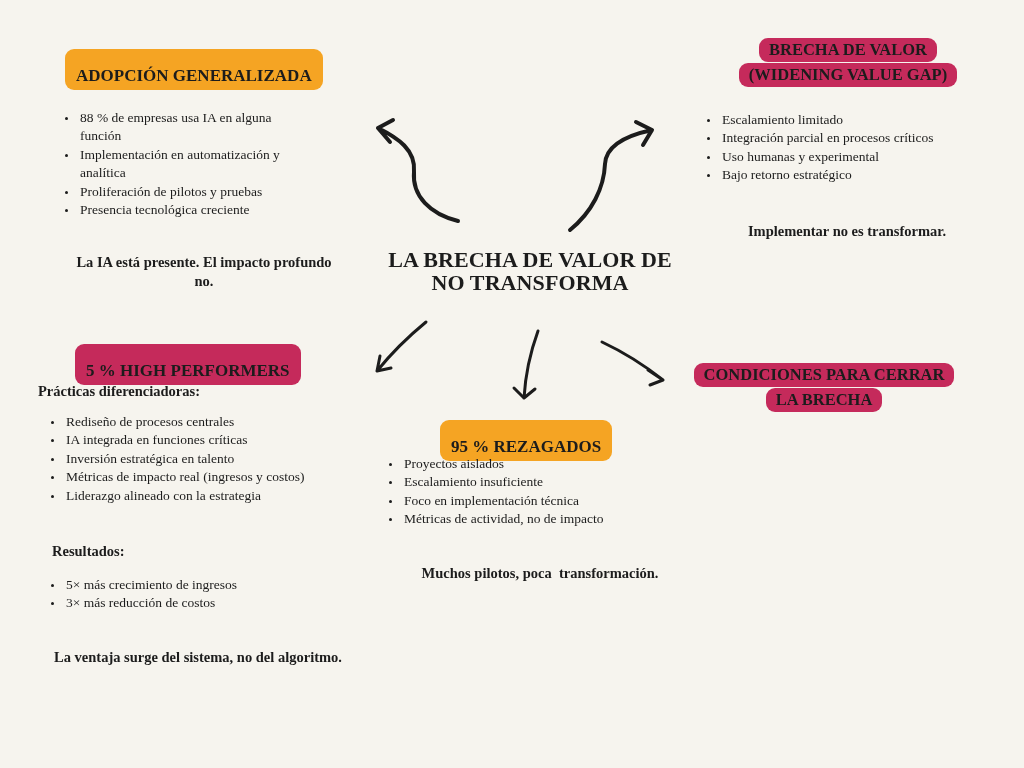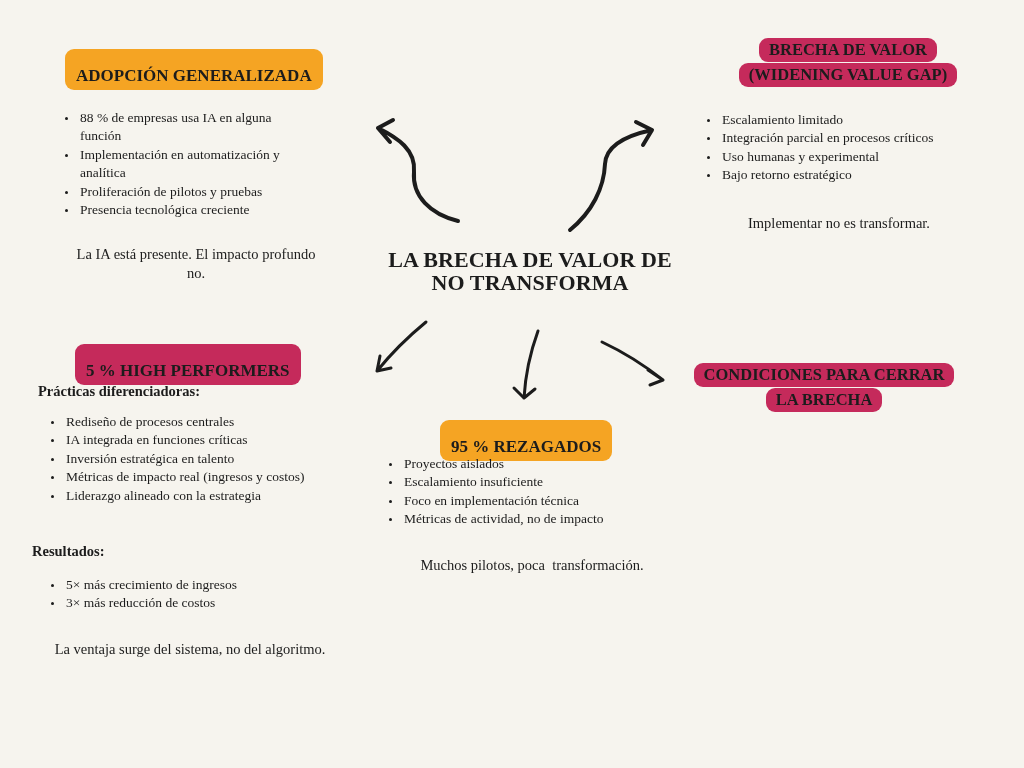--- a/index.html
+++ b/index.html
@@ -56,26 +56,26 @@
     margin: 0;
     padding-left: 22px;
     font-size: 13.5px;
     line-height: 1.37;
     list-style-type: disc;
   }
   ul.blist li { padding-left: 2px; }
   ul.blist li::marker { font-size: 0.75em; }
 
   .note {
-    font-weight: normal;
+    font-weight: bold;
     font-size: 14.5px;
     line-height: 1.32;
     text-align: center;
     white-space: pre-wrap;
-    margin: 8px;
+    margin: 16px;
   }
   .subhead { font-weight: bold; font-size: 14.5px; margin: 0; }
 
   .title {
     left: 368px; top: 249px; width: 324px;
     text-align: center;
     font-weight: bold;
     font-size: 22px;
     line-height: 1.03;
     letter-spacing: 0.1px;
@@ -88,21 +88,21 @@
   #a-list  { left: 56px;  top: 109px; width: 258px; }
   #a-note  { left: 60px;  top: 237px; width: 256px; }
 
   #b-badge-wrap { left: 718px; top: 37px; width: 260px; }
   #b-list  { left: 698px; top: 99px;  width: 255px; margin-top: 12px; }
   #b-note  { left: 705px; top: 206px; width: 252px; }
 
   #h-badge { left: 75px;  top: 344px; }
   #h-sub1  { left: 38px;  top: 383px; }
   #h-list1 { left: 42px;  top: 413px; width: 278px; }
-  #h-sub2  { left: 32px;  top: 543px; }
+  #h-sub2  { left: 52px;  top: 543px; }
   #h-list2 { left: 42px;  top: 576px; width: 278px; }
   #h-note  { left: 34px;  top: 632px; width: 296px; }
 
   #r-badge { left: 440px; top: 420px; }
   #r-list  { left: 380px; top: 455px; width: 292px; }
   #r-note  { left: 374px; top: 548px; width: 300px; }
 
   #c-badge-wrap { left: 686px; top: 362px; width: 276px; }
   #c-list  { left: 688px; top: 418px; width: 286px; }
 </style>

